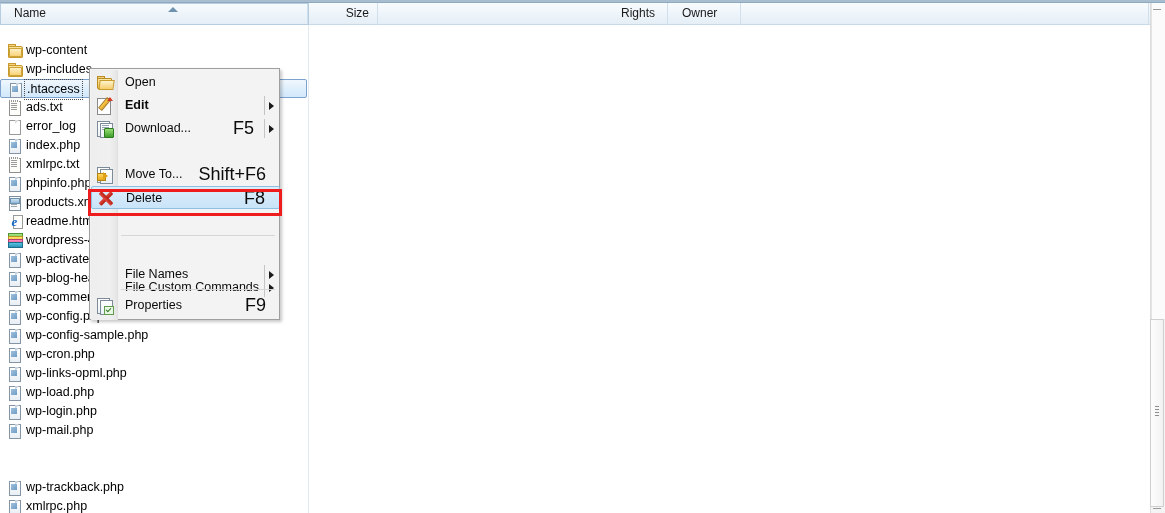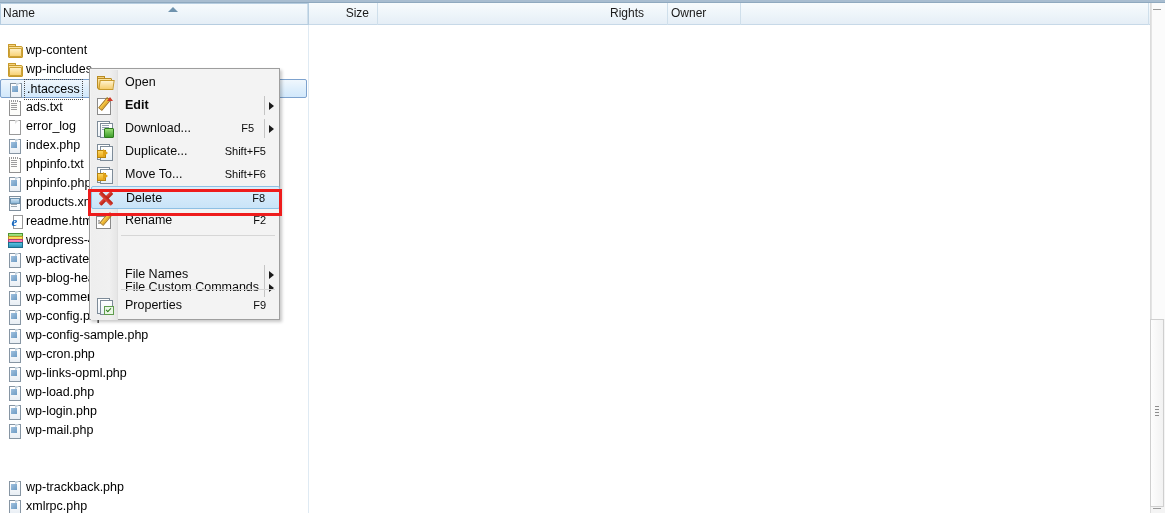--- a/index.html
+++ b/index.html
@@ -23,21 +23,21 @@
     background:linear-gradient(to bottom,#f7fbfd 0%,#eef5fa 50%,#e5eef6 100%);
     box-sizing:border-box;
     border-bottom:1px solid #c7d9e8;
   }
   .hcell{
     position:absolute;top:0;height:22px;line-height:21px;
     font-size:12px;color:#1a1a1a;box-sizing:border-box;
     white-space:nowrap;overflow:hidden;
   }
   .hcell.sep{border-right:1px solid #cfdfeb;}
-  .hcell.pad{padding-left:3px;}
+  .hcell.pad{padding-left:14px;}
   .hcell.right{text-align:right;padding-right:8px;}
   .hcell-name{left:0;width:308px;}
   .hcell-size{left:308px;width:70px;}
   .hcell-changed{left:378px;width:229px;}
   .hcell-rights{left:607px;width:61px;}
   .hcell-owner{left:668px;width:73px;}
   .hcell-rest{left:741px;width:408px;}
   .hcell-end{left:1149px;width:16px;}
 
   .sortarrow{
@@ -167,21 +167,21 @@
   }
   .mi{
     position:absolute;left:1px;width:189px;height:23px;box-sizing:border-box;
     white-space:nowrap;cursor:default;
   }
   .mi .mlabel{
     position:absolute;left:34px;top:0;height:23px;line-height:22px;font-size:12.5px;color:#0b0b0b;
   }
   .mi .mlabel.bold{font-weight:bold;}
   .mi .maccel{
-    position:absolute;right:14px;top:0;height:23px;line-height:22px;font-size:11px;color:#0b0b0b;
+    position:absolute;right:14px;top:0;height:23px;line-height:22px;font-size:18px;color:#0b0b0b;
   }
   .mi .maccel.wide{right:26px;}
   .mi .micon{position:absolute;left:5px;top:3px;width:17px;height:17px;}
   .mi .arrow{
     position:absolute;right:6px;top:8px;width:0;height:0;
     border-top:4px solid transparent;border-bottom:4px solid transparent;border-left:5px solid #1a1a1a;
   }
   .mi .arrowsep{position:absolute;right:15px;top:2px;width:1px;height:19px;background:#c4c4c4;}
   .mi.hl{
     background:linear-gradient(to bottom,#ddeefb 0%,#c9e4f8 100%);
@@ -343,21 +343,21 @@
             <span class="sheet"></span>
             <span class="top"></span>
             <span class="lines">
               <i></i>
               <i></i>
               <i></i>
               <i></i>
             </span>
           </span>
         </span>
-        <span class="fname">phpinfo.txt</span>
+        <span class="fname">xmlrpc.txt</span>
       </div>
       <div class="frow" style="top: 136px;">
         <span class="ficon">
           <span class="ic ic-php">
             <span class="sheet"></span>
             <span class="fold"></span>
             <span class="blue"></span>
           </span>
         </span>
         <span class="fname">phpinfo.php</span>
@@ -553,32 +553,20 @@
               <i></i>
             </span>
             <span class="badge"></span>
           </span>
         </span>
         <span class="mlabel">Download...</span>
         <span class="maccel wide">F5</span>
         <span class="arrowsep"></span>
         <span class="arrow"></span>
       </div>
-      <div class="mi" style="top: 71px;">
-        <span class="micon">
-          <span class="mg mg-dup">
-            <span class="sheet"></span>
-            <span class="sheet2"></span>
-            <span class="arr"></span>
-            <span class="arrhead"></span>
-          </span>
-        </span>
-        <span class="mlabel">Duplicate...</span>
-        <span class="maccel">Shift+F5</span>
-      </div>
       <div class="mi" style="top: 94px;">
         <span class="micon">
           <span class="mg mg-dup">
             <span class="sheet"></span>
             <span class="sheet2"></span>
             <span class="arr"></span>
             <span class="arrhead"></span>
           </span>
         </span>
         <span class="mlabel">Move To...</span>
@@ -586,32 +574,20 @@
       </div>
       <div class="mi hl" style="top: 117px;">
         <span class="micon">
           <span class="mg mg-del">
             <span class="x1"></span>
             <span class="x2"></span>
           </span>
         </span>
         <span class="mlabel">Delete</span>
         <span class="maccel">F8</span>
-      </div>
-      <div class="mi" style="top: 140px;">
-        <span class="micon">
-          <span class="mg mg-ren">
-            <span class="sheet"></span>
-            <span class="i">I</span>
-            <span class="pen"></span>
-            <span class="tip"></span>
-          </span>
-        </span>
-        <span class="mlabel">Rename</span>
-        <span class="maccel">F2</span>
       </div>
       <div class="msep" style="top: 166px;"></div>
       <div class="mi" style="top: 171px; margin-top: 36px;">
         <span class="mlabel">File Custom Commands</span>
         <span class="arrowsep"></span>
         <span class="arrow"></span>
       </div>
       <div class="mi" style="top: 194px;">
         <span class="mlabel">File Names</span>
         <span class="arrowsep"></span>

